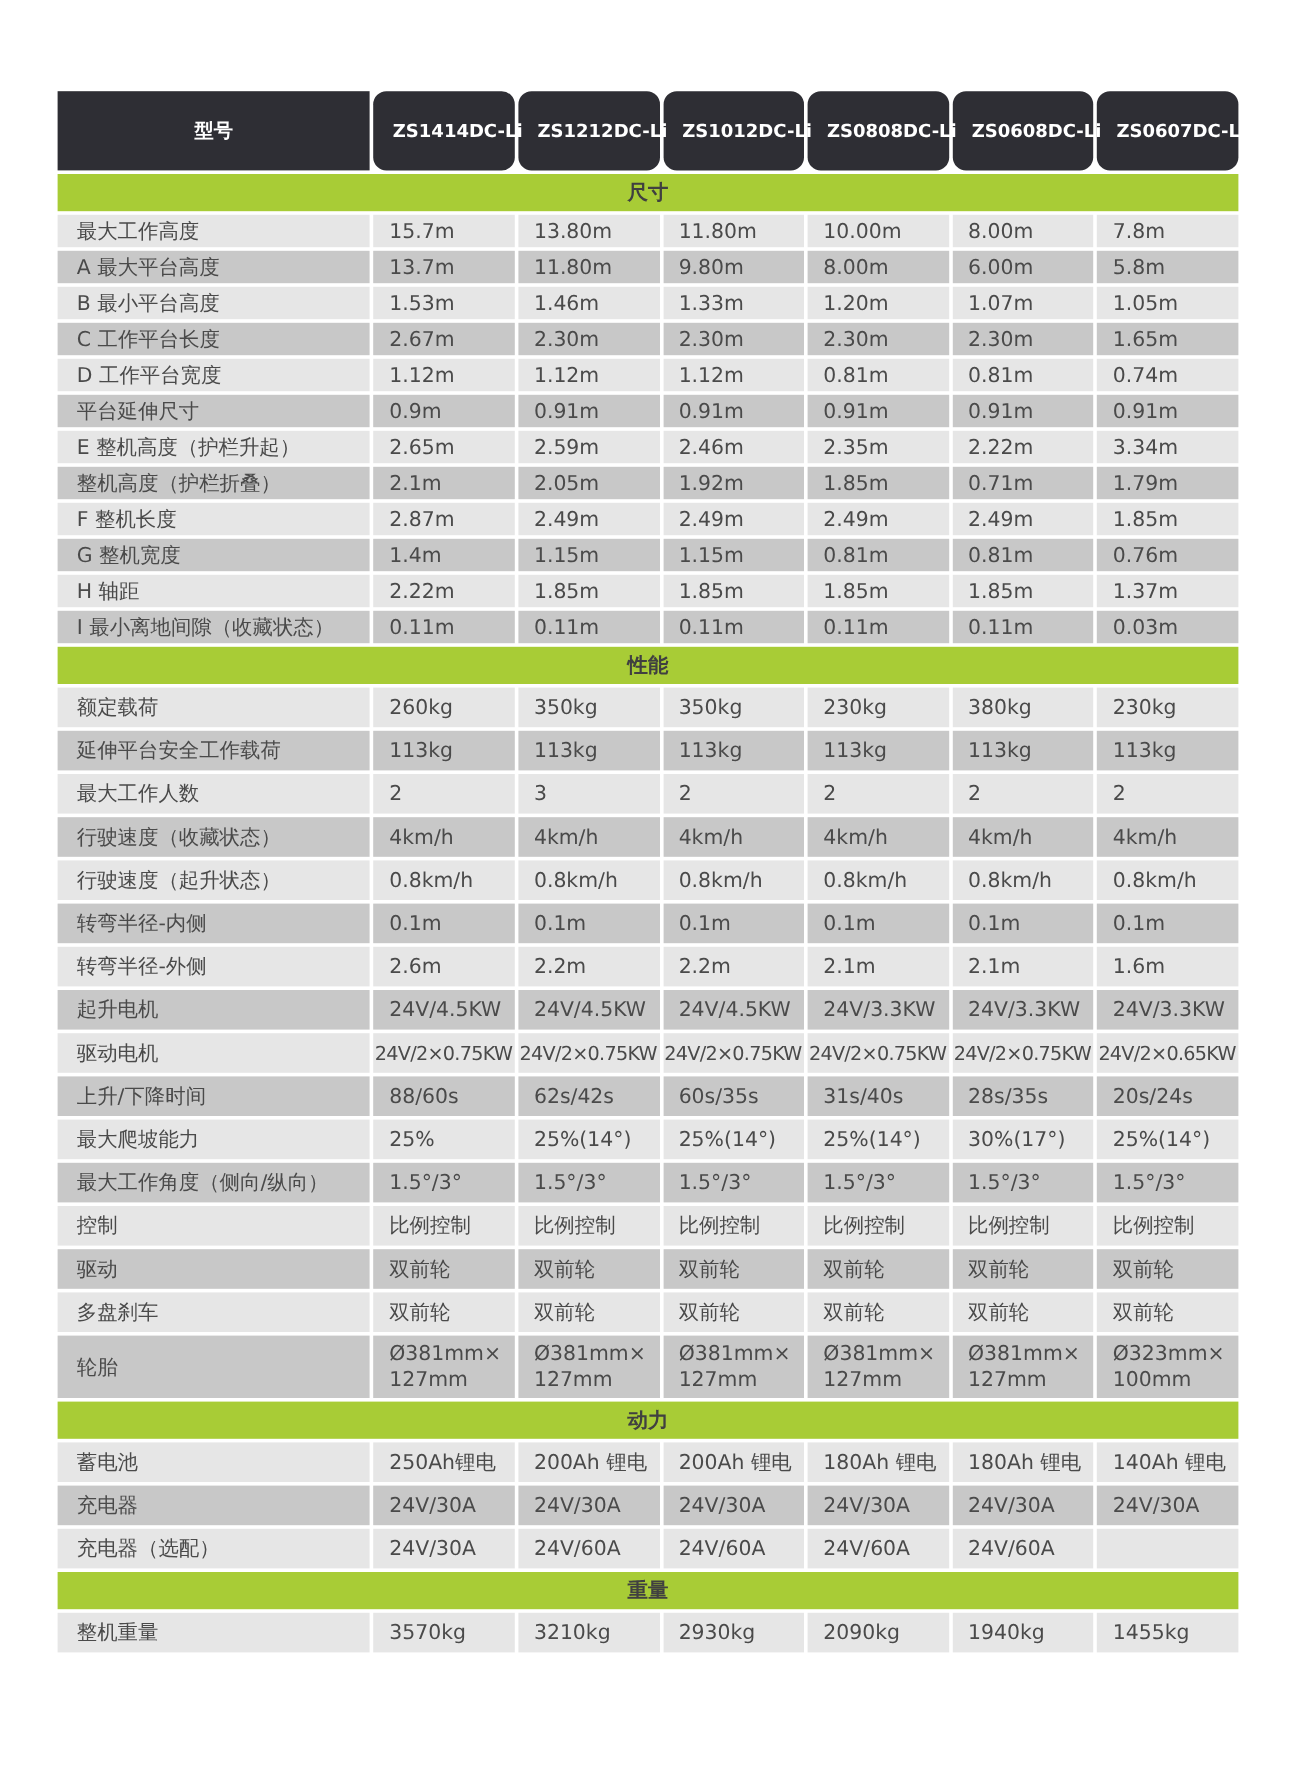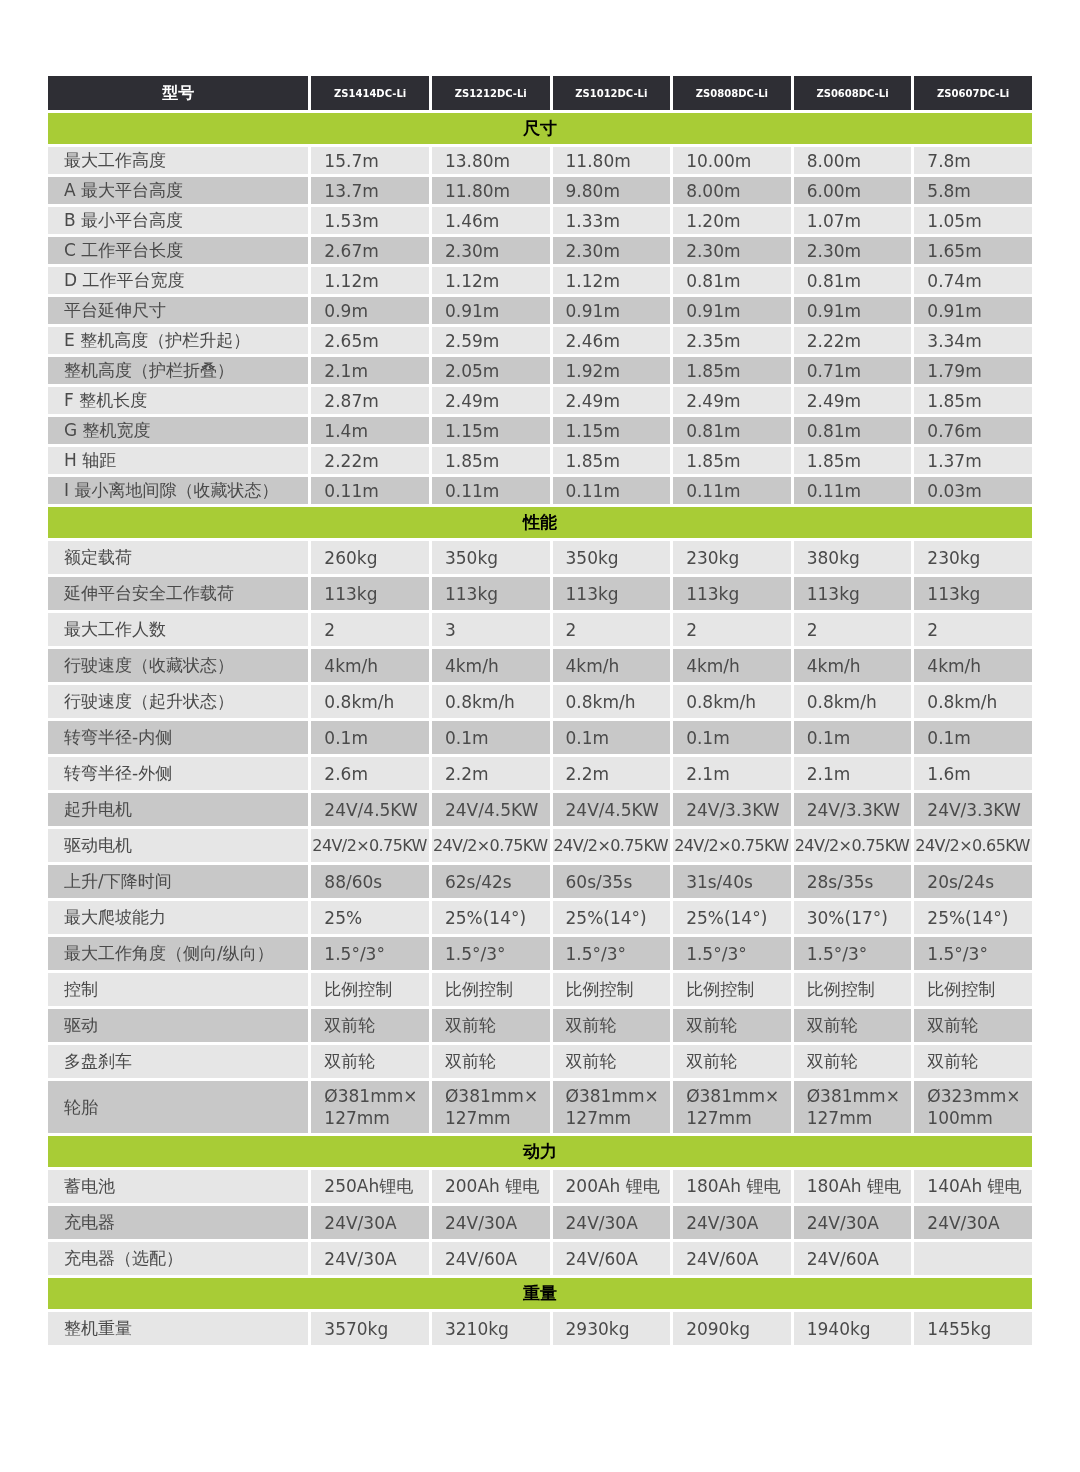--- a/index.html
+++ b/index.html
@@ -1,23 +1,23 @@
 <!DOCTYPE html>
 <html><head>
   <meta charset="utf-8">
   <style>
     html, body { margin: 0; padding: 0; background: #ffffff; }
     body { width: 1080px; height: 1472px; position: relative; font-family: "DejaVu Sans", "Liberation Sans", sans-serif; }
     .table-wrap { position: absolute; left: 48px; top: 73px; width: 984px; }
     table { border-collapse: separate; border-spacing: 3px 3px; width: 990px; margin-left: -3px; table-layout: fixed; }
     col.c0 { width: 259px; }
     col.cv { width: 117px; }
-    th { background: #2e2e34; color: #ffffff; font-weight: bold; height: 34px; padding: 0; font-size: 16px; text-align: center; white-space: nowrap; }
-    th.model { font-family: "DejaVu Sans", sans-serif; font-size: 10px; letter-spacing: 0; }
-    tr.section td { background: #a8cc36; color: #000000; font-weight: bold; text-align: center; height: 31px; font-size: 17px; padding: 0; }
+    th { background: #2e2e34; color: #ffffff; font-weight: bold; height: 34px; padding: 16px; font-size: 16px; text-align: center; white-space: nowrap; }
+    th.model { font-family: "DejaVu Sans", sans-serif; font-size: 15px; letter-spacing: 0; border-radius: 11px; }
+    tr.section td { background: #a8cc36; color: #404040; font-weight: bold; text-align: center; height: 31px; font-size: 17px; padding: 0; }
     td { color: #4a4a4a; font-size: 17px; padding: 0 0 0 16px; white-space: nowrap; overflow: visible; }
     td.v { padding-left: 13px; }
     tr.light td { background: #e6e6e6; }
     tr.dark td { background: #c8c8c8; }
     tr.r27 td { height: 27px; }
     tr.r33 td { height: 33px; }
     tr.r52 td { height: 52px; }
     td.tight { padding-left: 1px; letter-spacing: -0.6px; font-size: 16px; }
     td.tire { line-height: 22px; white-space: normal; }
   </style>

